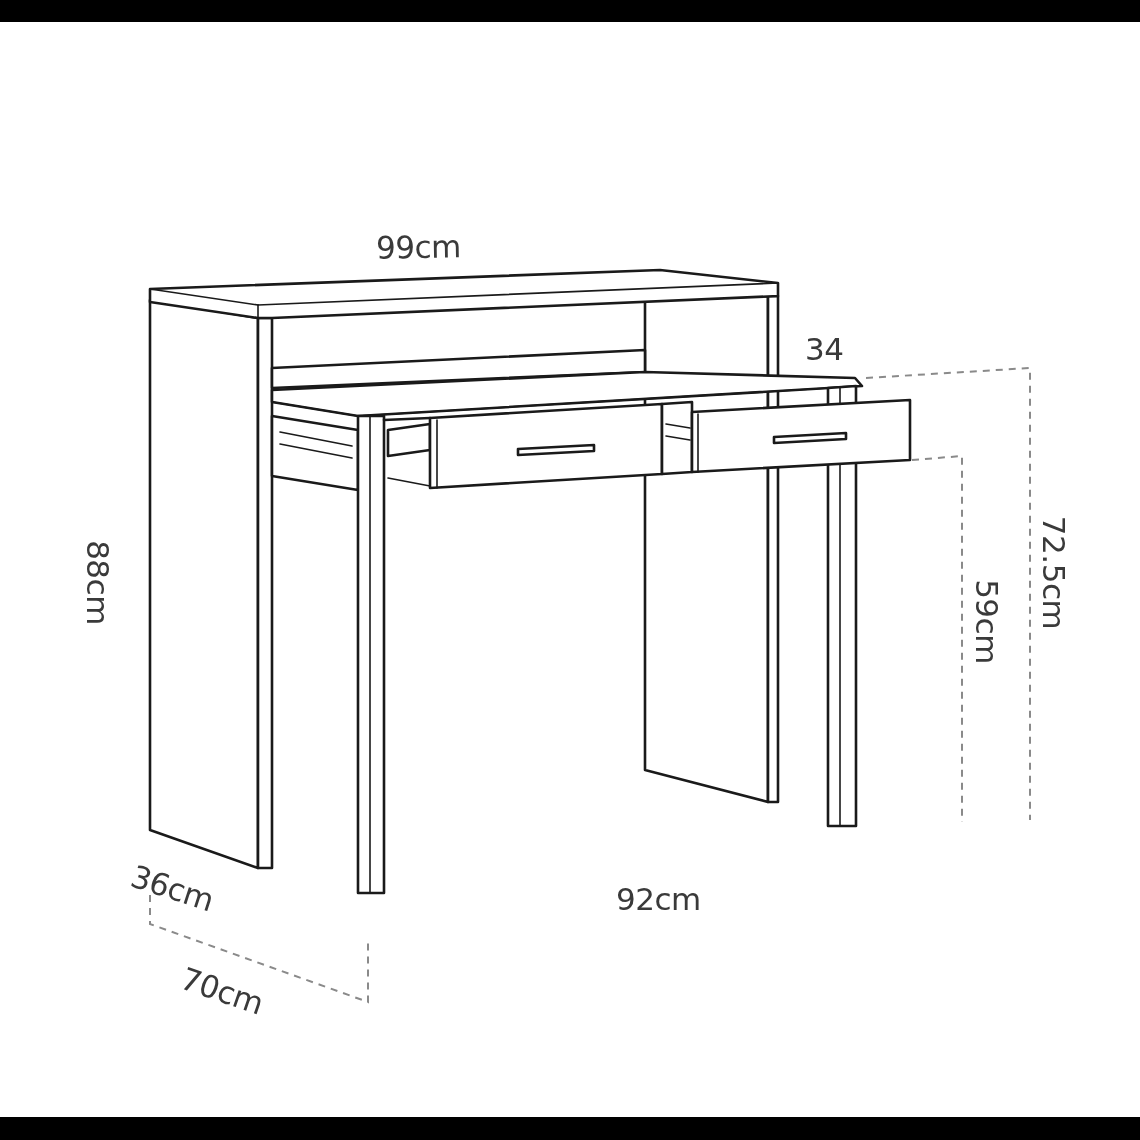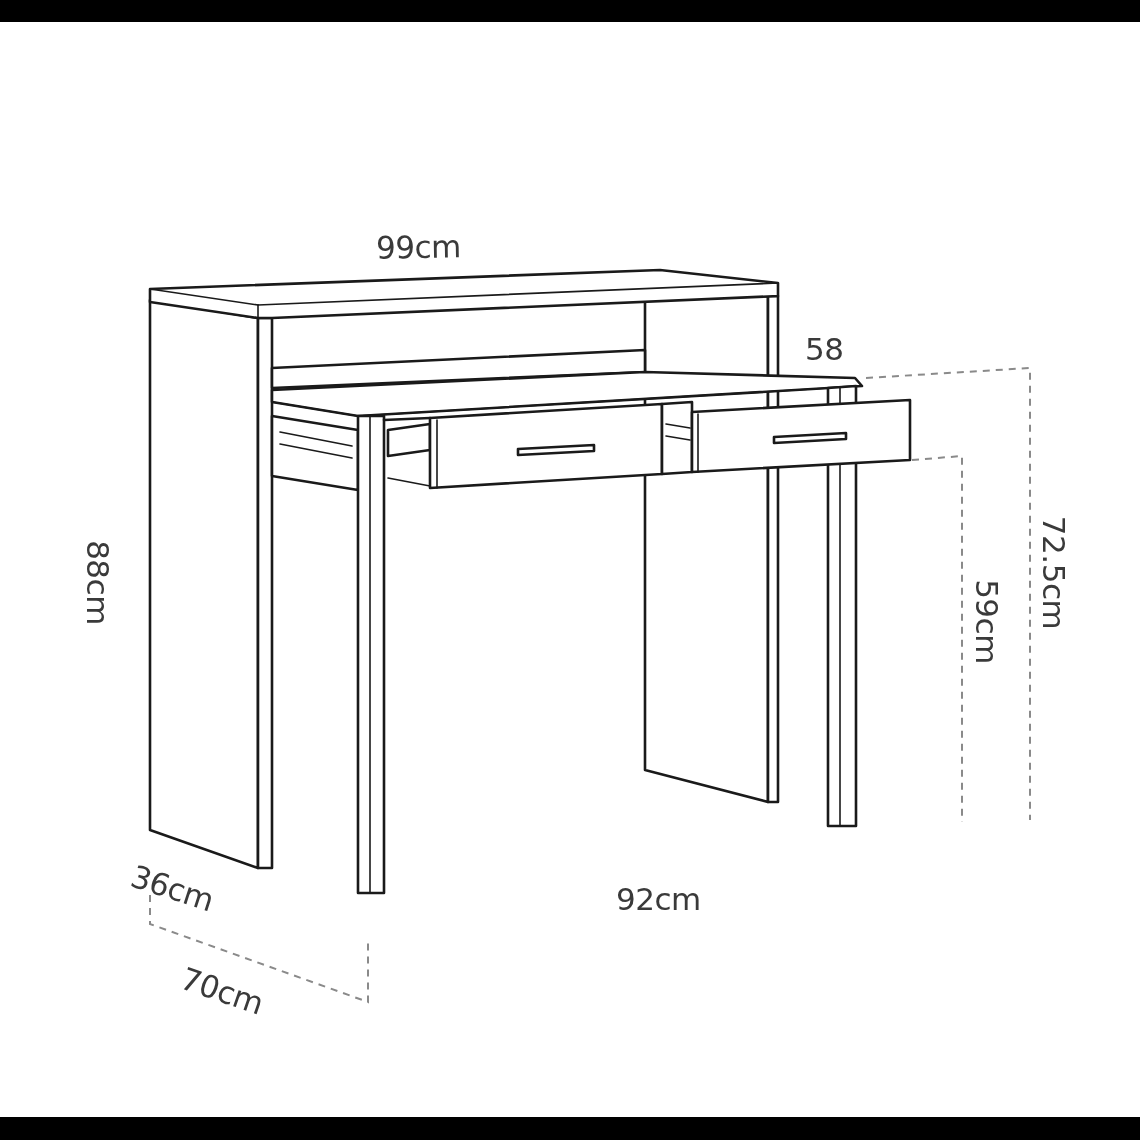--- a/index.html
+++ b/index.html
@@ -96,21 +96,21 @@
     <line class="ln-thin" x1="698" y1="414" x2="698" y2="472"></line>
     <polygon class="ln" points="774,437 846,433 846,439 774,443"></polygon>
 
     <polyline class="dash" points="866,378 1030,368 1030,820"></polyline>
     <polyline class="dash" points="912,460 962,456 962,822"></polyline>
     <polyline class="dash" points="150,895 150,924 368,1002 368,940"></polyline>
   </svg>
 
   <div class="lbl" style="left:376px; top:210px; transform:rotate(-1deg);">99cm</div>
 
-  <div class="lbl" style="left:805px; top:312px;">58</div>
+  <div class="lbl" style="left:805px; top:312px;">34</div>
 
   <div class="lbl" style="left:55px; top:545px; transform:rotate(90deg); transform-origin:center;">88cm</div>
 
   <div class="lbl" style="left:997px; top:535px; transform:rotate(90deg); transform-origin:center;">72.5cm</div>
 
   <div class="lbl" style="left:944px; top:584px; transform:rotate(90deg); transform-origin:center;">59cm</div>
 
   <div class="lbl" style="left:132px; top:838px; transform:rotate(18deg); transform-origin:left center;">36cm</div>
 
   <div class="lbl" style="left:616px; top:862px;">92cm</div>

